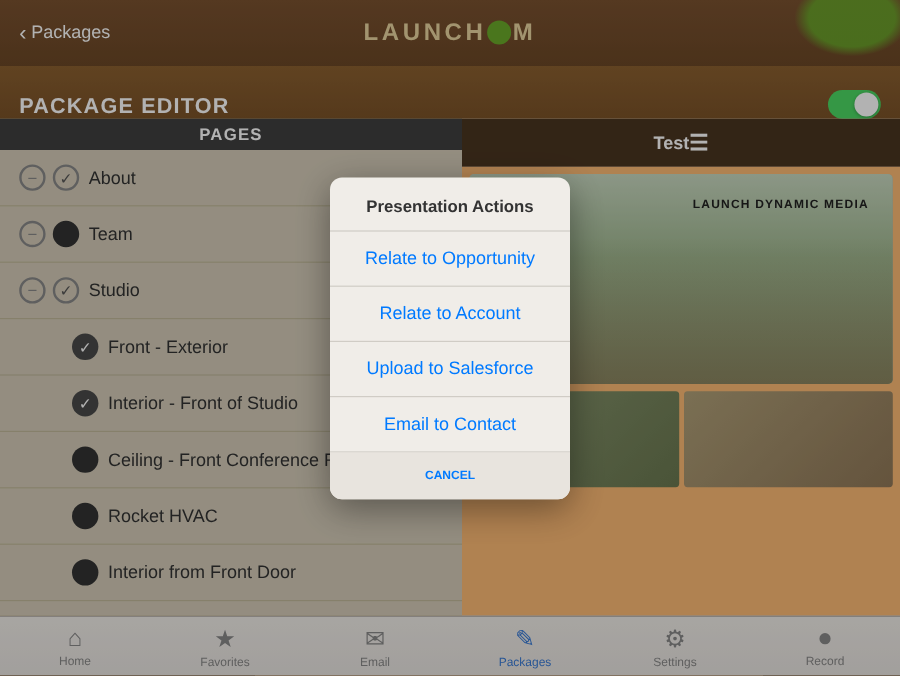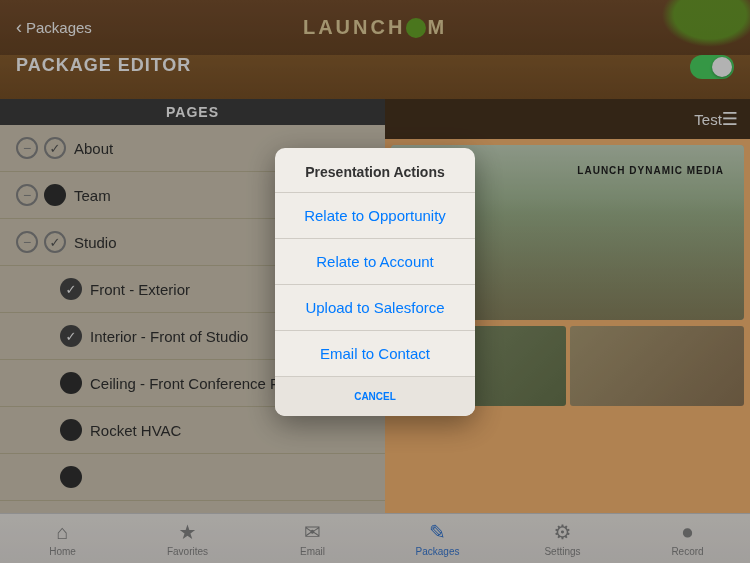--- a/index.html
+++ b/index.html
@@ -61,21 +61,21 @@
       height: 55px;
       background: radial-gradient(ellipse 60px 40px at 80px 15px, #6aaa2a 60%, transparent 80%);
       opacity: 0.85;
     }
 
     
     .page-title-bar {
       background: linear-gradient(180deg, #8b6030 0%, #7a5228 100%);
       height: 44px;
       display: flex;
-      align-items: flex-start;
+      align-items: flex-end;
       justify-content: space-between;
       padding: 0 16px;
     }
     .page-title {
       color: #fff;
       font-size: 18px;
       font-weight: bold;
       letter-spacing: 1px;
     }
     .cover-slide-row {
@@ -205,22 +205,23 @@
       flex: 1;
       background: #e8e0d4;
       position: relative;
       overflow: hidden;
     }
     .right-panel-header {
       background: #4a3520;
       height: 40px;
       display: flex;
       align-items: center;
-      justify-content: flex-end;
+      justify-content: center;
       padding: 0 12px;
+      font-weight: bold;
     }
     .right-panel-title {
       color: #fff;
       font-size: 15px;
     }
     .hamburger-icon {
       color: #fff;
       font-size: 18px;
       cursor: pointer;
     }
@@ -441,20 +442,21 @@
         <span class="page-item-label">Ceiling - Front Conference Room</span>
       </div>
 
       <div class="page-item sub-item">
         <div class="icon-dot-circle" style="margin-right:8px;"></div>
         <span class="page-item-label">Rocket HVAC</span>
       </div>
 
       <div class="page-item sub-item">
         <div class="icon-dot-circle" style="margin-right:8px;"></div>
+        <span class="page-item-label">Interior from Front Door</span>
       </div>
 
     </div>
   </div>
 
   <div class="right-panel">
     <div class="right-panel-header">
       <span class="right-panel-title">Test</span>
       <span class="hamburger-icon">☰</span>
     </div>

